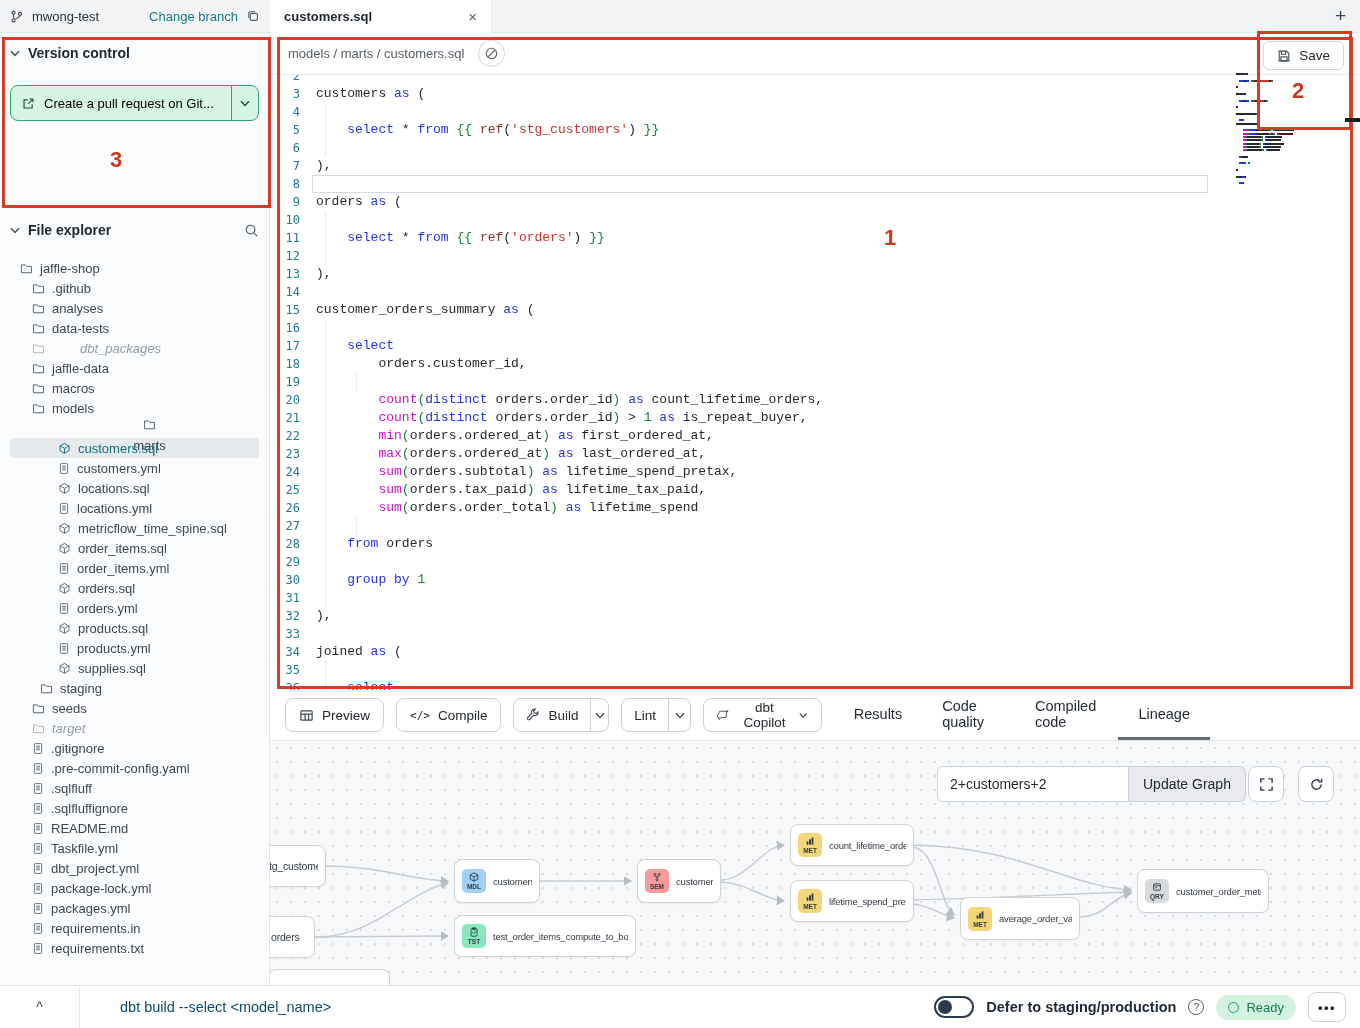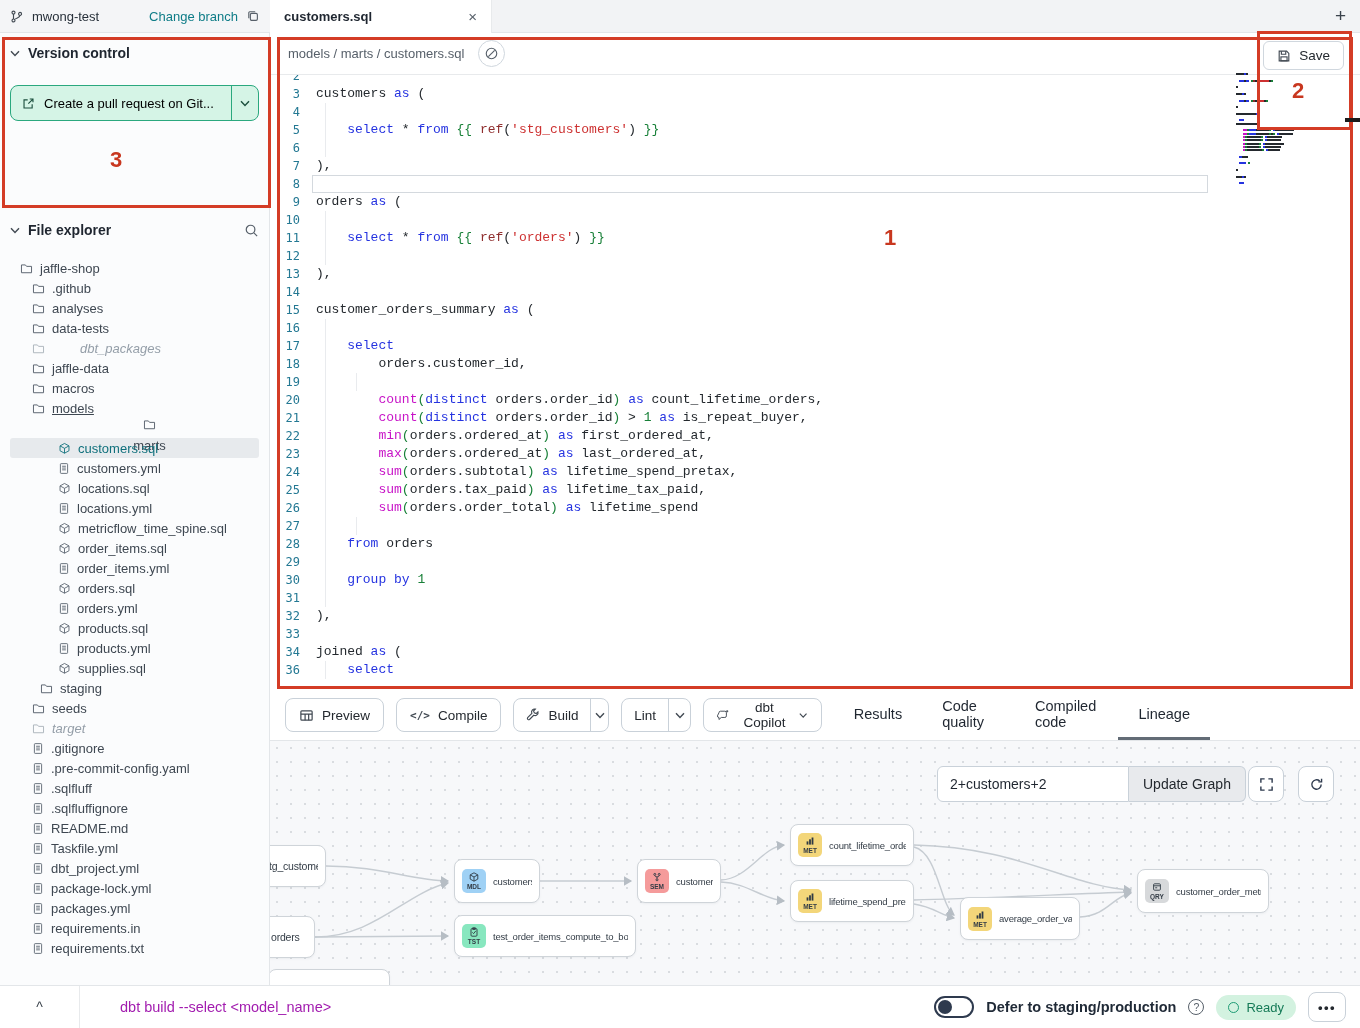--- a/index.html
+++ b/index.html
@@ -100,21 +100,21 @@
     justify-content:center; margin-right:7px; flex:none; }
   .chiplab { font-size:6.5px; font-weight:700; color:#333c46; line-height:7px; margin-top:1px; }
   .nlabel { font-size:9.5px; color:#333c46; white-space:nowrap; overflow:hidden; letter-spacing:-0.2px; }
   .gnode.plain .nlabel { font-size:10.5px; }
 
   
   .statusbar { position:absolute; left:0; right:0; top:985px; height:43px; background:#fff;
     border-top:1px solid #e3e6e9; display:flex; align-items:center; }
   .sb-chev { width:80px; height:100%; display:flex; align-items:center; justify-content:center;
     color:#3b434c; font-size:14px; border-right:1px solid #e8eaec; cursor:pointer; }
-  .sb-cmd { margin-left:40px; font-size:14.5px; color:#a21caf; }
+  .sb-cmd { margin-left:40px; font-size:14.5px; color:#0c4a6e; }
   .sb-right { margin-left:auto; display:flex; align-items:center; gap:12px; padding-right:14px; }
   .toggle { width:40px; height:22px; border:2px solid #2e3a4e; border-radius:12px; position:relative;
     background:#fff; cursor:pointer; flex:none; }
   .knob { position:absolute; left:2px; top:2px; width:14px; height:14px; border-radius:50%; background:#2e3a4e; }
   .defer { font-size:14.5px; font-weight:700; color:#1f2936; }
   .help { width:16px; height:16px; border:1.3px solid #57606a; border-radius:50%; font-size:10.5px;
     color:#57606a; display:flex; align-items:center; justify-content:center; cursor:pointer; }
   .ready { height:25px; background:#d3f2e0; border-radius:13px; display:flex; align-items:center; gap:7px;
     padding:0 12px; font-size:13px; color:#157a57; cursor:pointer; }
   .rdot { width:11px; height:11px; border:1.5px solid #1d9c74; border-radius:50%; }
@@ -249,21 +249,21 @@
             <span>jaffle-data</span>
           </div>
           <div class="trow" style="padding-left: 22px;">
             <span class="ticon">
               <svg width="13" height="13" viewBox="0 0 16 16" fill="none" stroke="currentColor" stroke-width="1.2">
                 <path d="M1.8 13.2 V3.6 H6.6 L8.1 5.4 H14.2 V13.2 Z"></path>
               </svg>
             </span>
             <span>macros</span>
           </div>
-          <div class="trow" style="padding-left: 22px; text-decoration: underline;">
+          <div class="trow" style="padding-left: 22px;">
             <span class="ticon">
               <svg width="13" height="13" viewBox="0 0 16 16" fill="none" stroke="currentColor" stroke-width="1.2">
                 <path d="M1.8 13.2 V3.6 H6.6 L8.1 5.4 H14.2 V13.2 Z"></path>
               </svg>
             </span>
             <span>models</span>
           </div>
           <div class="trow" style="padding-left: 30px; flex-direction: column;">
             <span class="ticon">
               <svg width="13" height="13" viewBox="0 0 16 16" fill="none" stroke="currentColor" stroke-width="1.2">
@@ -651,20 +651,24 @@
             <span class="ln">32</span>
             <span class="lc"><span style="color: rgb(36, 41, 46);">),</span></span>
           </div>
           <div class="cl">
             <span class="ln">33</span>
             <span class="lc"></span>
           </div>
           <div class="cl">
             <span class="ln">34</span>
             <span class="lc"><span style="color: rgb(36, 41, 46);">joined </span><span style="color: rgb(37, 51, 224);">as</span><span style="color: rgb(36, 41, 46);"> (</span></span>
+          </div>
+          <div class="cl">
+            <span class="ln">35</span>
+            <span class="lc"><i class="guide" style="left: 9px;"></i></span>
           </div>
           <div class="cl">
             <span class="ln">36</span>
             <span class="lc"><i class="guide" style="left: 9px;"></i><span style="color: rgb(36, 41, 46);">    </span><span style="color: rgb(37, 51, 224);">select</span></span>
           </div>
         </div>
       </div>
     <div id="minimap">
         <div class="mrow"></div>
         <div class="mrow">

